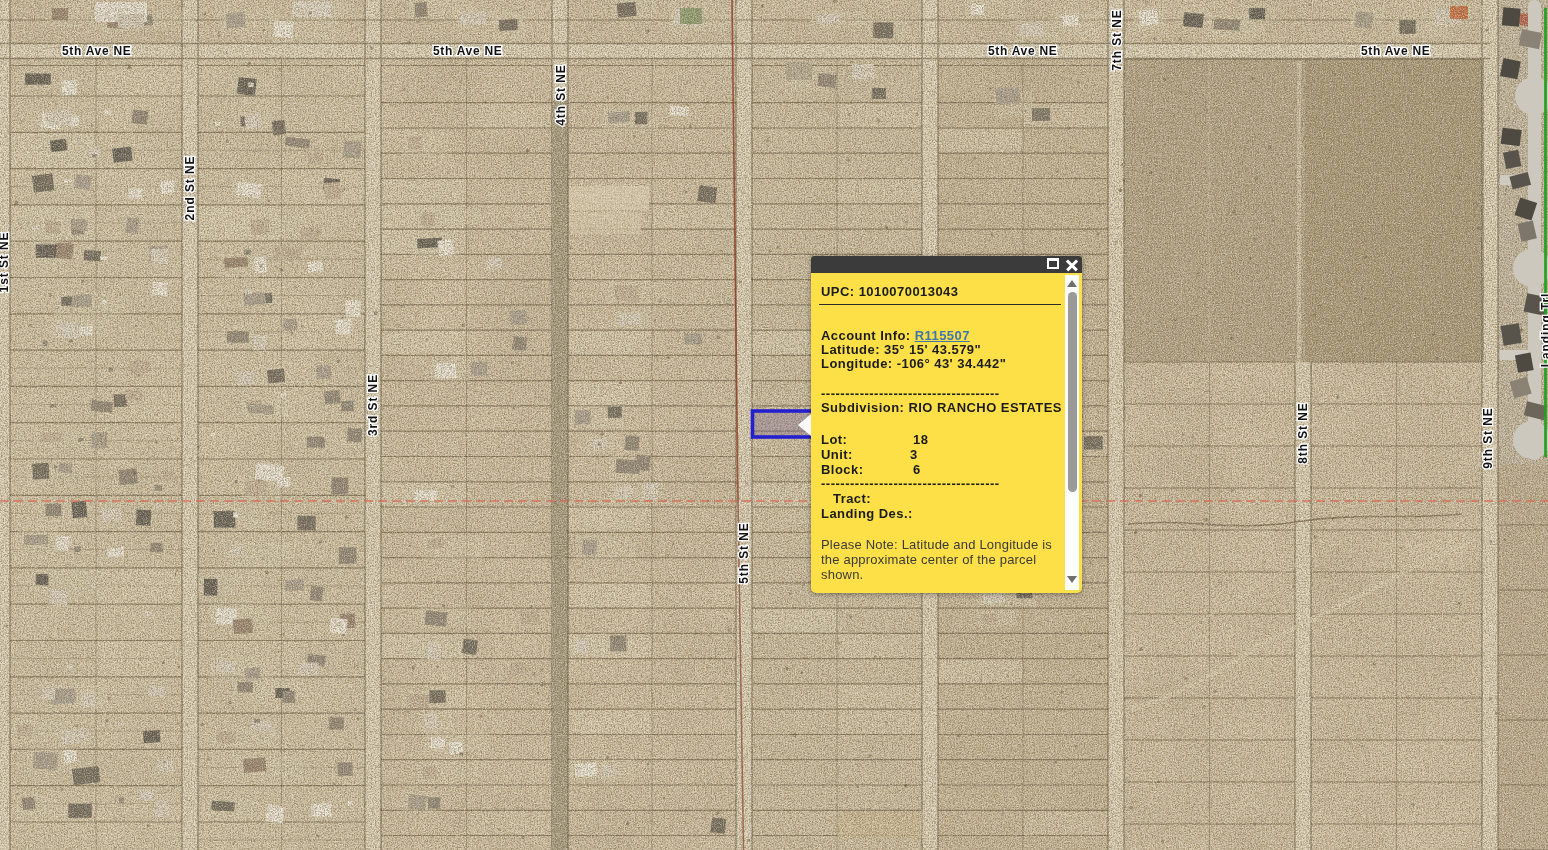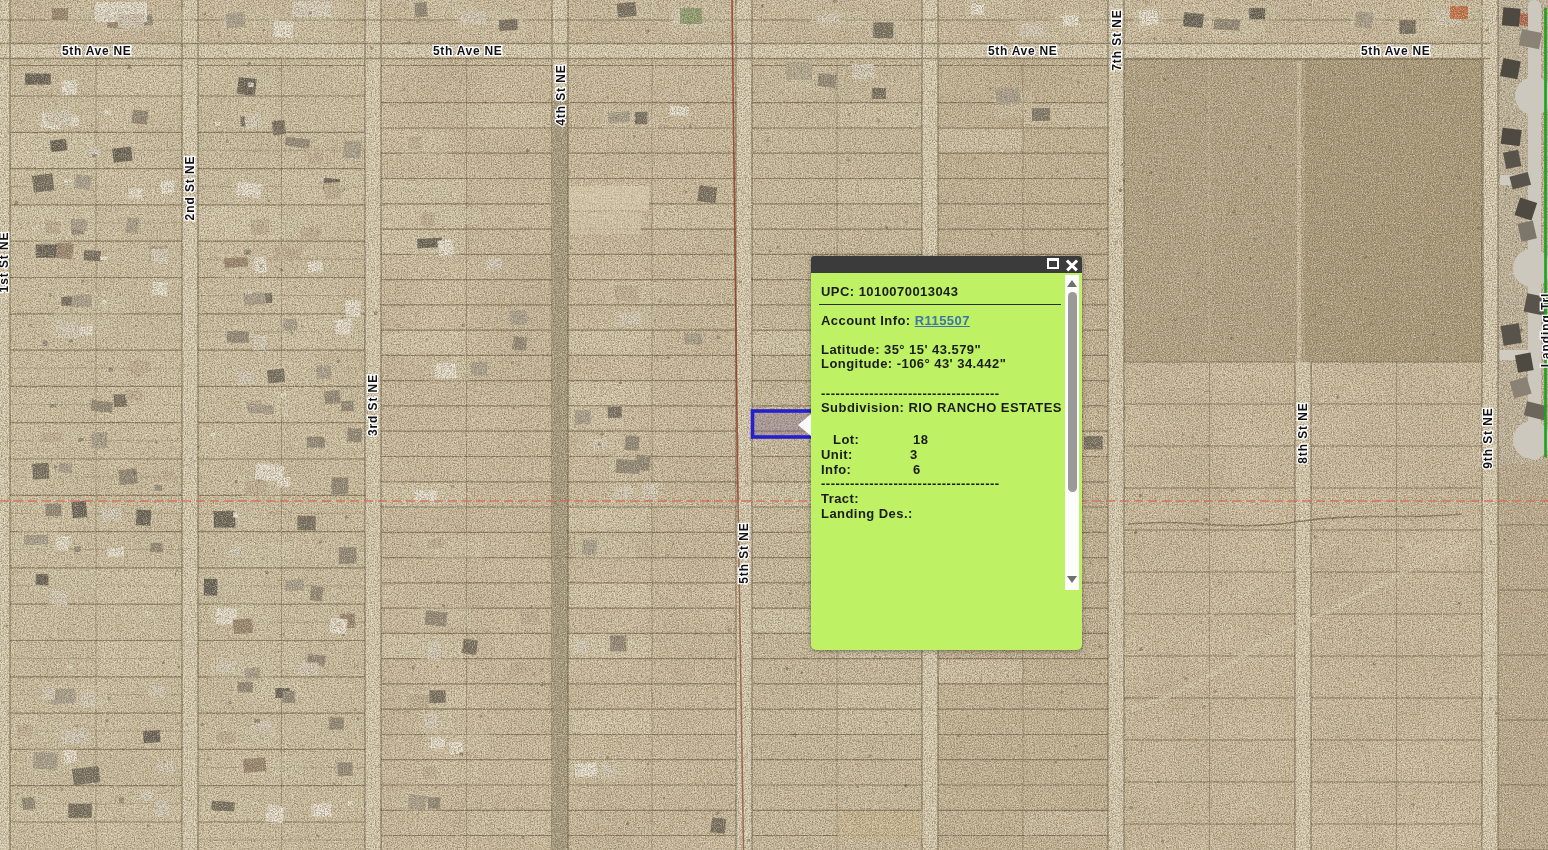--- a/index.html
+++ b/index.html
@@ -1039,21 +1039,21 @@
 
 <text x="0" y="0" transform="translate(1117 40) rotate(-90)" text-anchor="middle" font-family="Liberation Sans,sans-serif" font-size="12" font-weight="bold" fill="#111" stroke="#fff" stroke-width="2.6" paint-order="stroke" letter-spacing="0.9" dominant-baseline="central">7th St NE</text>
 
 <text x="0" y="0" transform="translate(1303 433) rotate(-90)" text-anchor="middle" font-family="Liberation Sans,sans-serif" font-size="12" font-weight="bold" fill="#111" stroke="#fff" stroke-width="2.6" paint-order="stroke" letter-spacing="0.9" dominant-baseline="central">8th St NE</text>
 
 <text x="0" y="0" transform="translate(1488 438) rotate(-90)" text-anchor="middle" font-family="Liberation Sans,sans-serif" font-size="12" font-weight="bold" fill="#111" stroke="#fff" stroke-width="2.6" paint-order="stroke" letter-spacing="0.9" dominant-baseline="central">9th St NE</text>
 
 <text x="0" y="0" transform="translate(1546 330) rotate(-90)" text-anchor="middle" font-family="Liberation Sans,sans-serif" font-size="12" font-weight="bold" fill="#111" stroke="#fff" stroke-width="2.6" paint-order="stroke" letter-spacing="0.9" dominant-baseline="central">Landing Trl</text>
 </svg>
 
-<div style="position:absolute;left:811px;top:256px;width:271px;height:394px;background:#bef264;border-radius:3px 3px 5px 5px;box-shadow:0 1px 5px rgba(0,0,0,0.4);font-family:'Liberation Sans',sans-serif">
+<div style="position:absolute;left:811px;top:256px;width:271px;height:337px;background:#fde047;border-radius:3px 3px 5px 5px;box-shadow:0 1px 5px rgba(0,0,0,0.4);font-family:'Liberation Sans',sans-serif">
 
   <div style="position:absolute;left:-13px;top:158px;width:0;height:0;border-top:11px solid transparent;border-bottom:11px solid transparent;border-right:13px solid #f9f9f9"></div>
 
   <div style="position:absolute;left:0;top:0;width:271px;height:17px;background:#3b3b3b;border-radius:3px 3px 0 0"></div>
 
   <div style="position:absolute;left:236px;top:2px;width:12px;height:11px;border:2px solid #fff;border-top:3px solid #fff"></div>
 
   <div style="position:absolute;left:255px;top:3px;width:12px;height:11px">
     <div style="position:absolute;left:-1px;top:4.5px;width:14px;height:2.6px;background:#fff;transform:rotate(45deg)"></div>
     <div style="position:absolute;left:-1px;top:4.5px;width:14px;height:2.6px;background:#fff;transform:rotate(-45deg)"></div>
@@ -1066,39 +1066,40 @@
   <div style="position:absolute;left:256px;top:320px;width:0;height:0;border-left:5px solid transparent;border-right:5px solid transparent;border-top:7px solid #6f6f6f"></div>
 
   <div style="position:absolute;left:257px;top:36px;width:9px;height:200px;background:#9a9a9a;border-radius:5px"></div>
 
   <div style="position:absolute;left:10px;top:0;width:240px;height:337px;color:#1b1b1b;font-size:13px;font-weight:bold;line-height:15px;letter-spacing:0.45px;white-space:nowrap">
 
     <div style="position:absolute;left:0;top:28px">UPC: 1010070013043</div>
 
     <div style="position:absolute;left:-2px;top:48px;width:242px;border-top:1.5px solid #2a2a2a"></div>
 
-    <div style="position:absolute;left:0;top:57px">Account Info: <span style="color:#3e75ad;text-decoration:underline">R115507</span></div>
+    <div style="position:absolute;left:0;top:72px">Account Info: <span style="color:#3e75ad;text-decoration:underline">R115507</span></div>
 
     <div style="position:absolute;left:0;top:86px">Latitude: 35° 15' 43.579"</div>
 
     <div style="position:absolute;left:0;top:100px">Longitude: -106° 43' 34.442"</div>
 
     <div style="position:absolute;left:0;top:130px;letter-spacing:0.5px">-------------------------------------</div>
 
     <div style="position:absolute;left:0;top:144px">Subdivision: RIO RANCHO ESTATES</div>
 
-    <div style="position:absolute;left:12px;top:176px">Lot:</div>
+    <div style="position:absolute;left:0;top:176px">Lot:</div>
         <div style="position:absolute;left:92px;top:176px">18</div>
 
     <div style="position:absolute;left:0;top:191px">Unit:</div>
         <div style="position:absolute;left:89px;top:191px">3</div>
 
-    <div style="position:absolute;left:0;top:206px">Info:</div>
+    <div style="position:absolute;left:0;top:206px">Block:</div>
         <div style="position:absolute;left:92px;top:206px">6</div>
 
     <div style="position:absolute;left:0;top:220px;letter-spacing:0.5px">-------------------------------------</div>
 
-    <div style="position:absolute;left:0;top:235px">Tract:</div>
+    <div style="position:absolute;left:12px;top:235px">Tract:</div>
 
     <div style="position:absolute;left:0;top:250px">Landing Des.:</div>
 
+    <div style="position:absolute;left:0;top:281px;width:236px;font-weight:normal;color:#3a3a3a;white-space:normal;letter-spacing:0.2px">Please Note: Latitude and Longitude is the approximate center of the parcel shown.</div>
   </div>
 </div>
 </div>
 </body></html>

